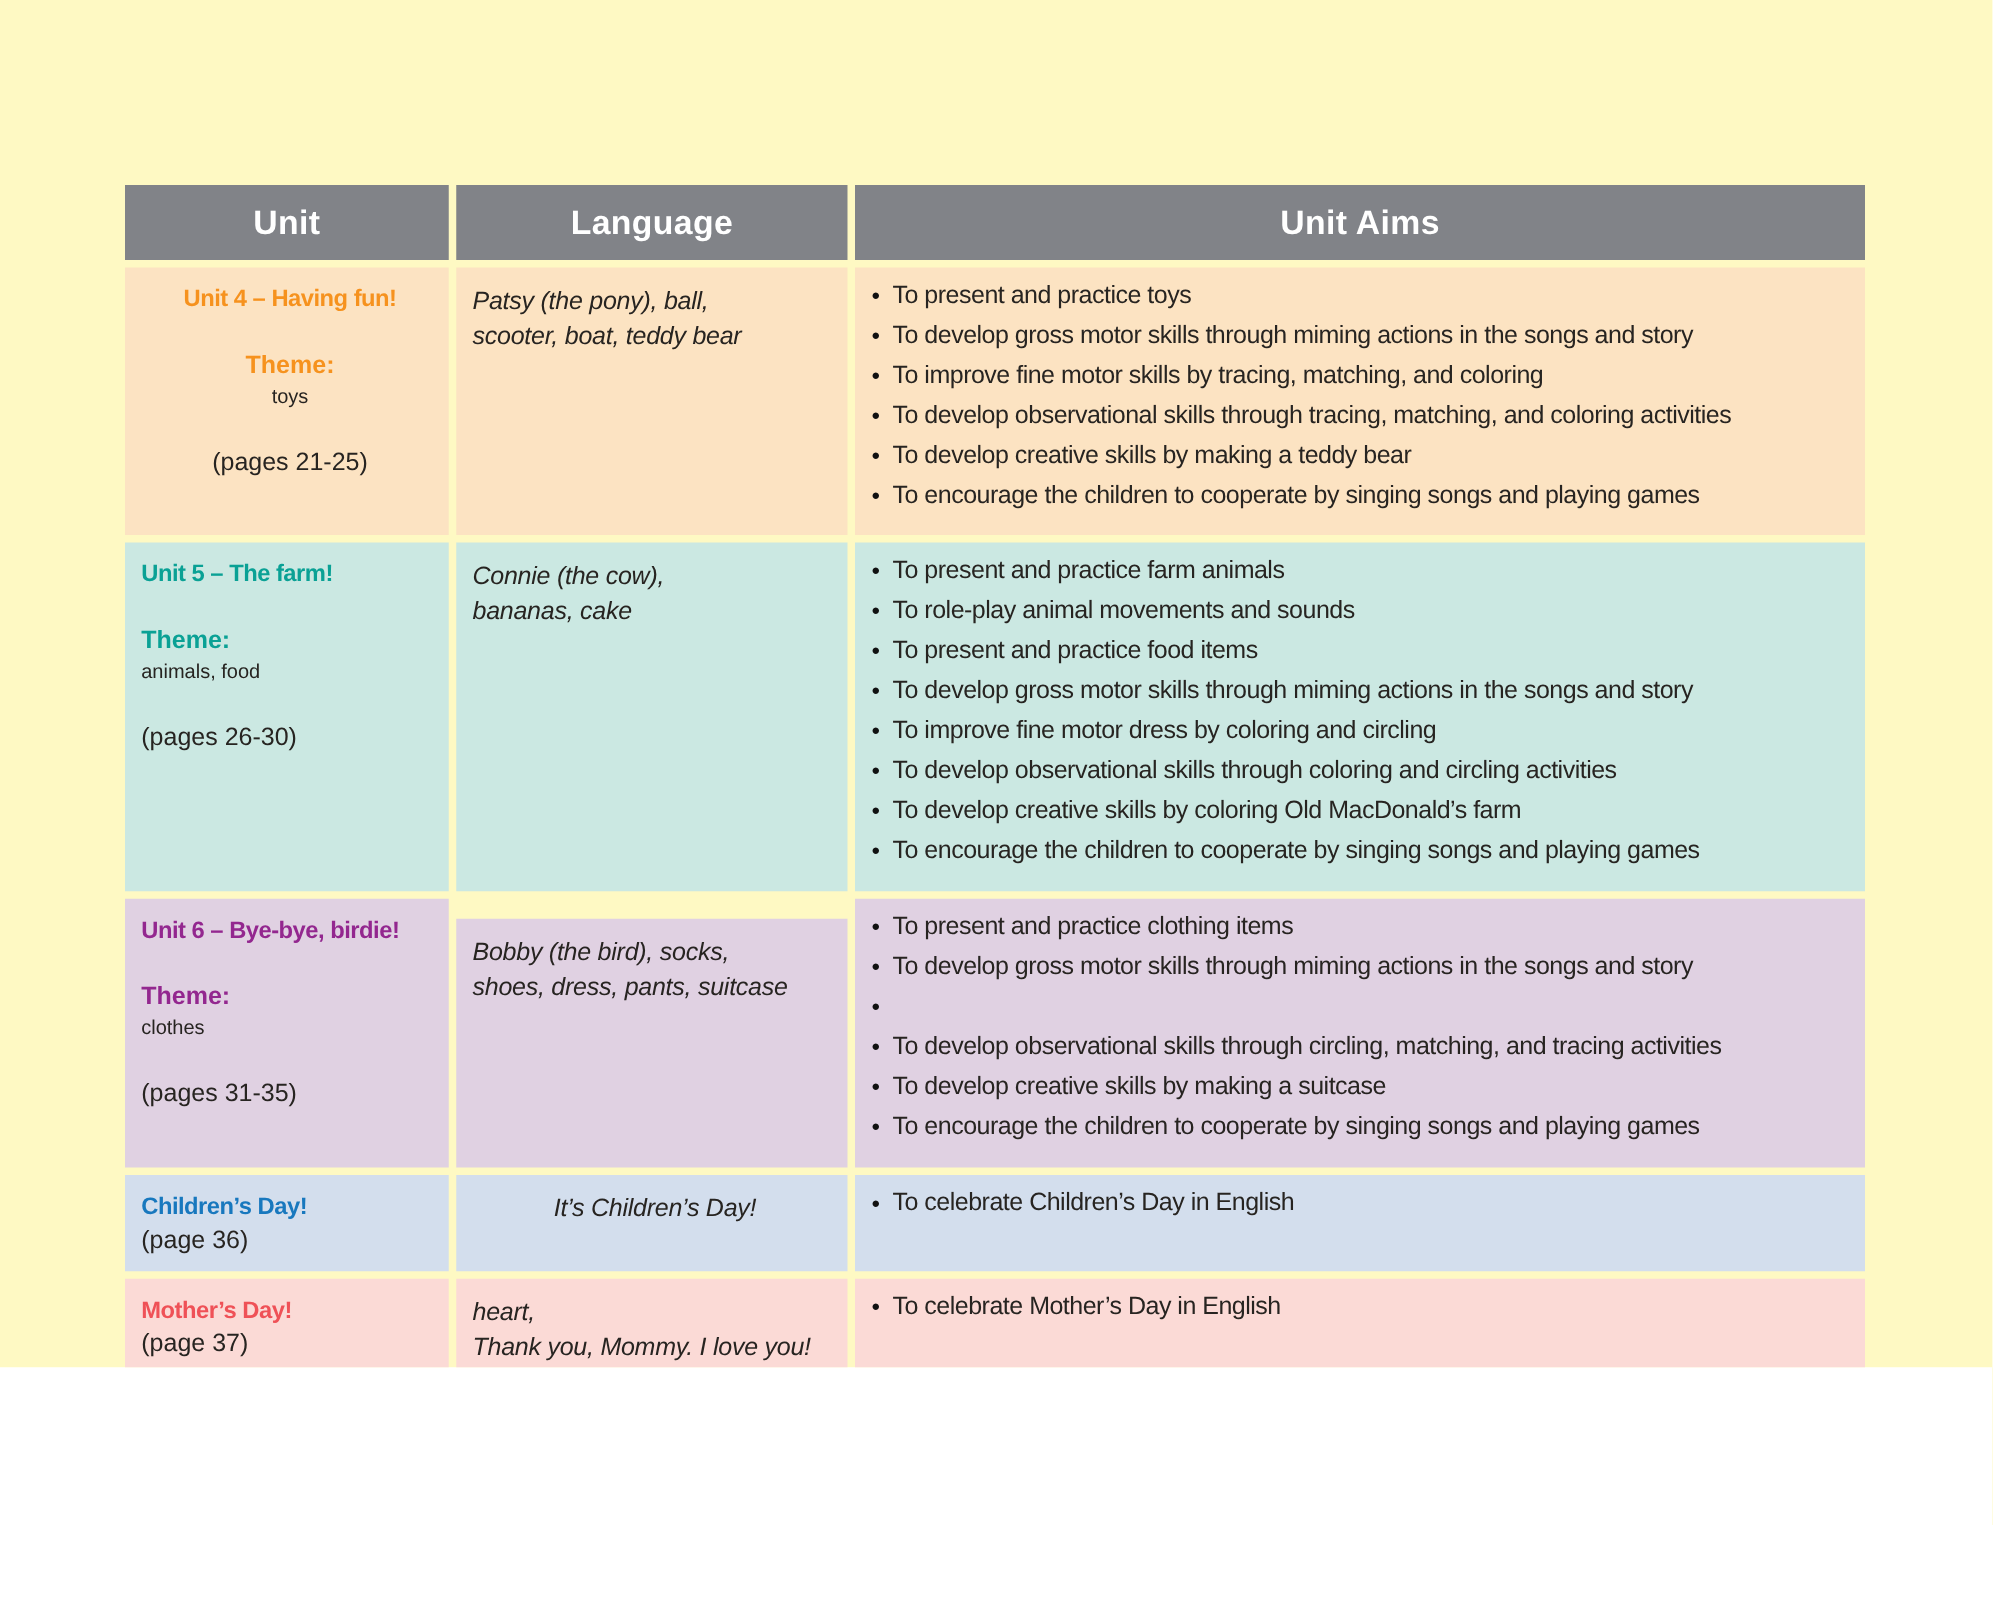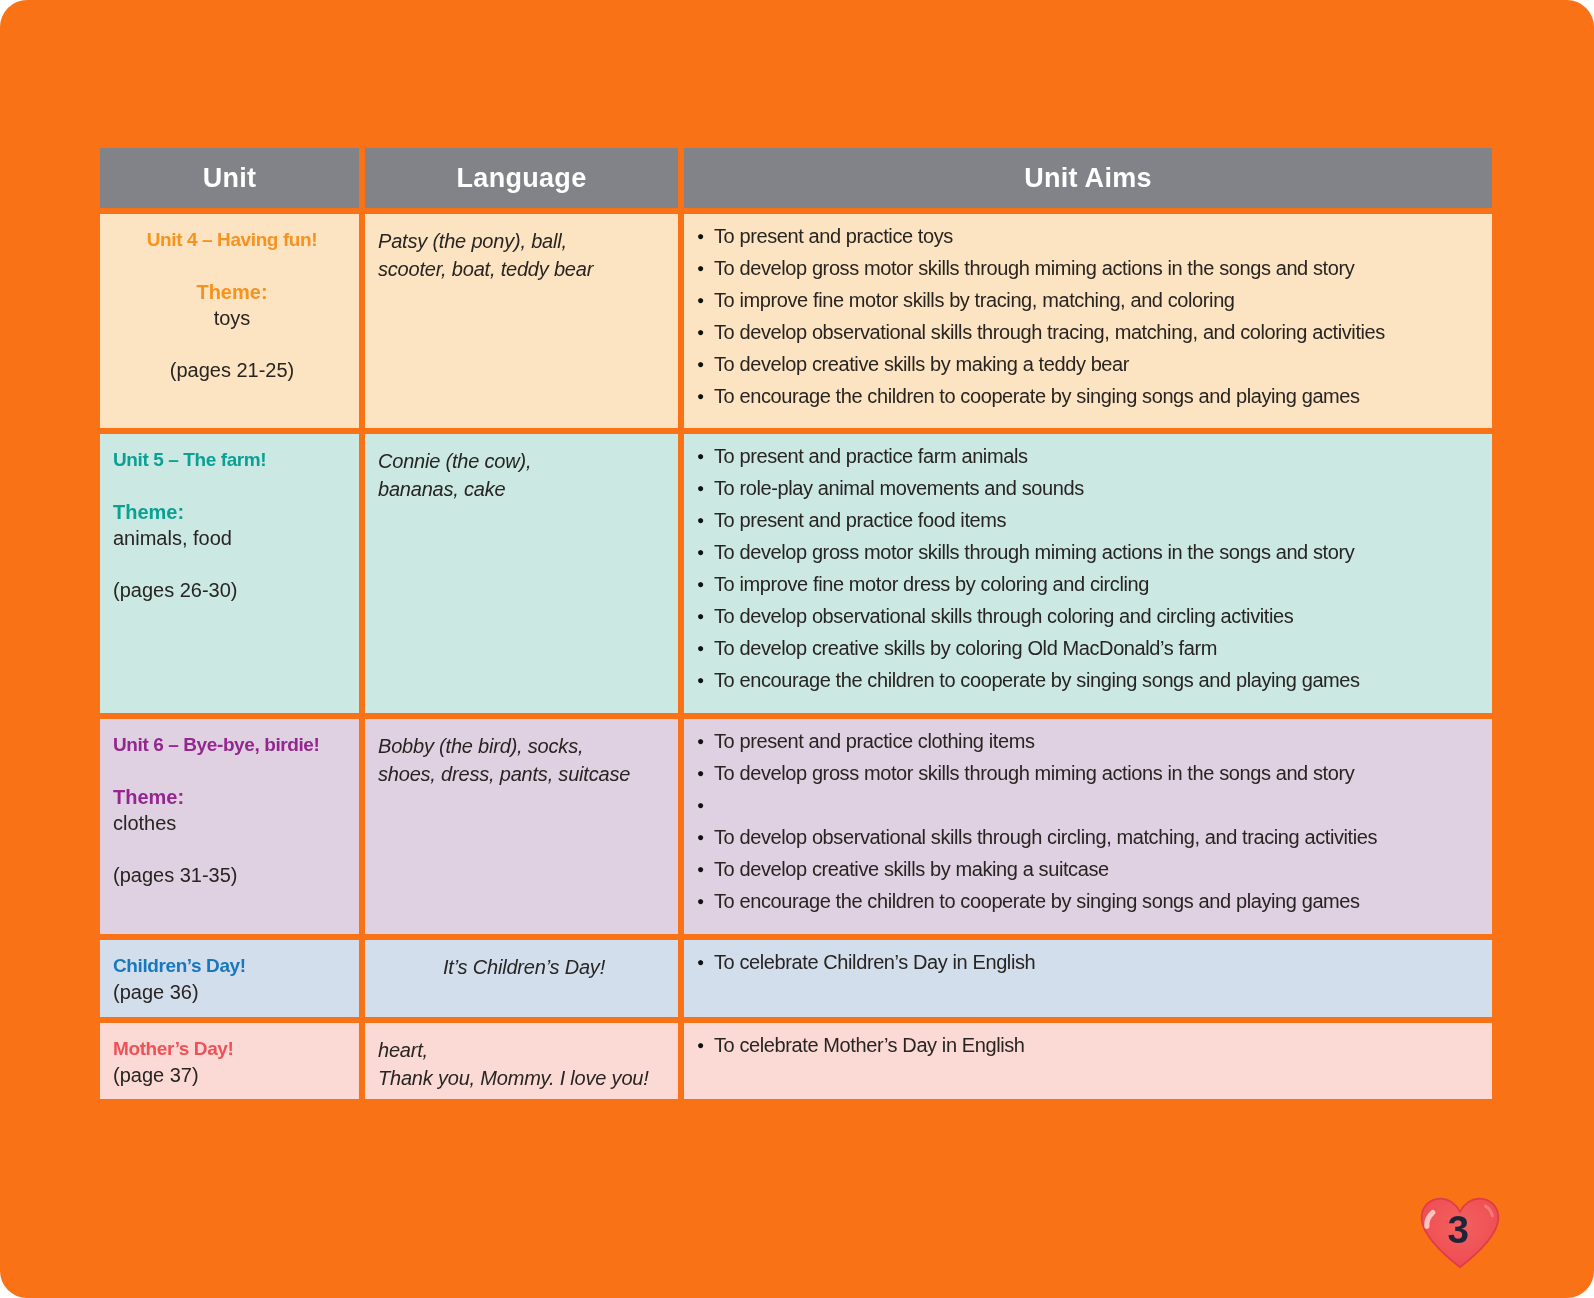--- a/index.html
+++ b/index.html
@@ -1,23 +1,22 @@
 <!DOCTYPE html>
 <html style="--text: #272421;"><head>
 <meta charset="utf-8">
 <style>
   html, body { margin: 0; padding: 0; background: #ffffff; }
   .page {
     position: relative;
     width: 1594px;
-    height: 1298px;
-    background: #f97316;
+    height: 1094px;
+    background: #fef9c3;
     font-family: "Liberation Sans", "DejaVu Sans", sans-serif;
     overflow: hidden;
-    border-radius: 27px;
   }
   .unit-table {
     position: absolute;
     left: 100px;
     top: 148px;
     display: grid;
     grid-template-columns: 259px 313px 808px;
     grid-template-rows: 60px 214px 279px 215px 77px 76px;
     gap: 6px;
   }
@@ -41,21 +40,21 @@
     white-space: nowrap;
     margin-bottom: 26px;
   }
   .compact .unit-title { margin-bottom: 0; }
   .theme-label {
     font-weight: bold;
     font-size: 20px;
     line-height: 26px;
   }
   .theme-value {
-    font-size: 20px;
+    font-size: 16px;
     line-height: 26px;
     margin-bottom: 26px;
     color: var(--text);
   }
   .pages {
     font-size: 20px;
     line-height: 26px;
     color: var(--text);
   }
   .lang-cell {
@@ -185,21 +184,21 @@
             <span class="aim-text">To encourage the children to cooperate by singing songs and playing games</span>
           </li>
         </ul>
       </div>
       <div class="cell unit-cell" style="background: rgb(224, 209, 226);">
         <div class="unit-title" style="color: rgb(147, 39, 143);">Unit 6 – Bye-bye, birdie!</div>
         <div class="theme-label" style="color: rgb(147, 39, 143);">Theme:</div>
         <div class="theme-value">clothes</div>
         <div class="pages">(pages 31-35)</div>
       </div>
-      <div class="cell lang-cell" style="background: rgb(224, 209, 226);">
+      <div class="cell lang-cell" style="background: rgb(224, 209, 226); margin-top: 16px;">
         <div class="lang-line">Bobby (the bird), socks,</div>
         <div class="lang-line">shoes, dress, pants, suitcase</div>
       </div>
       <div class="cell aims-cell" style="background: rgb(224, 209, 226);">
         <ul class="aims">
           <li>
             <span class="bullet">●</span>
             <span class="aim-text">To present and practice clothing items</span>
           </li>
           <li>

